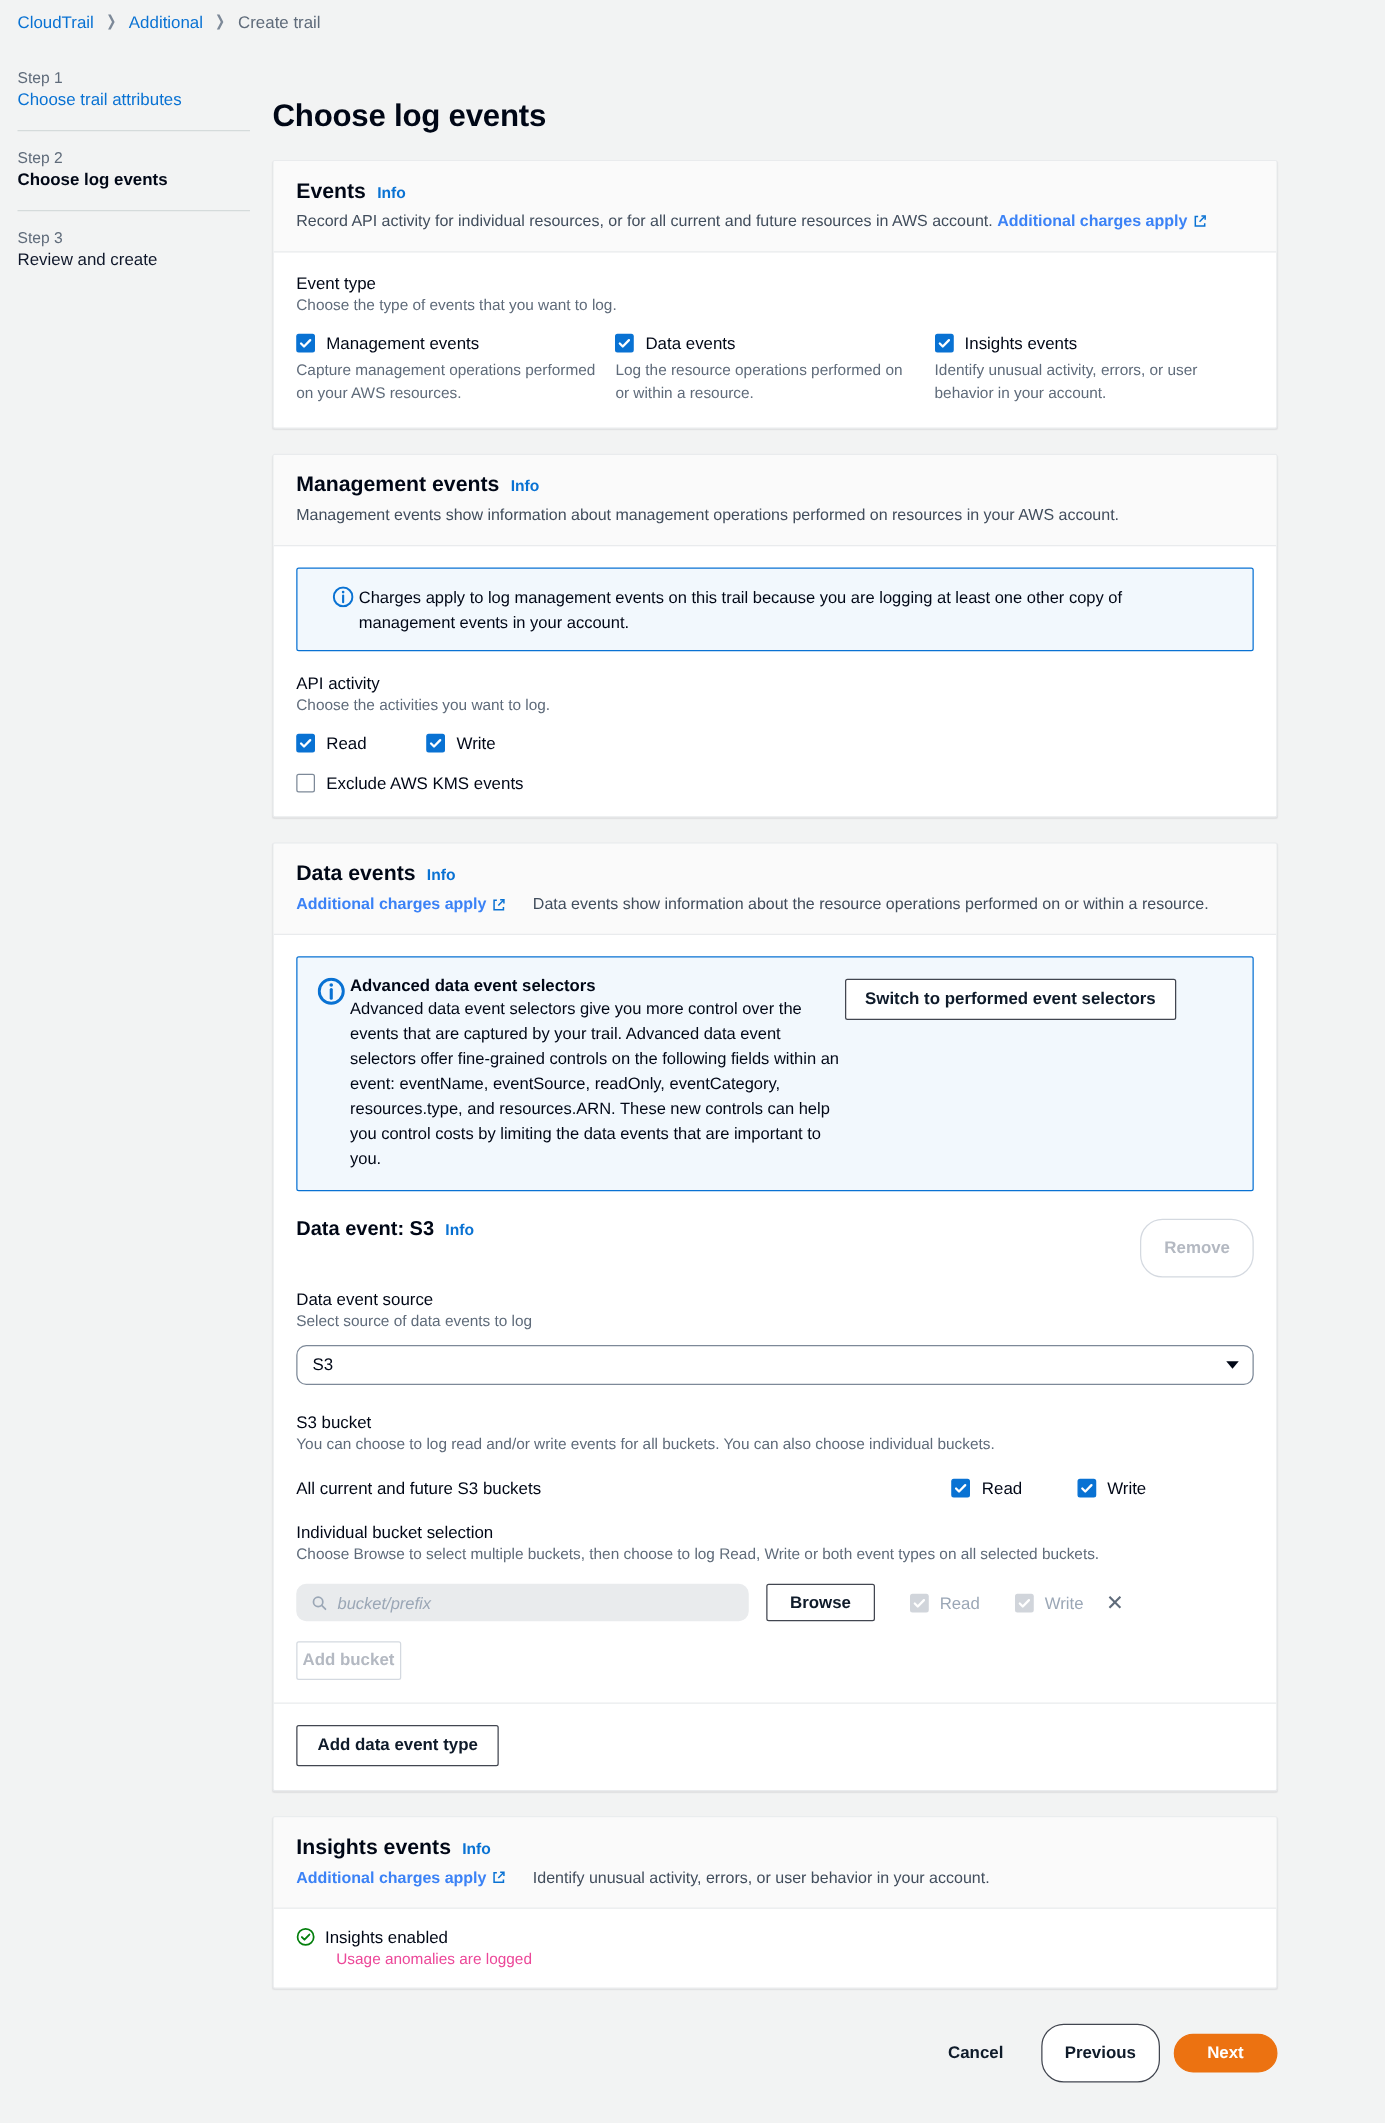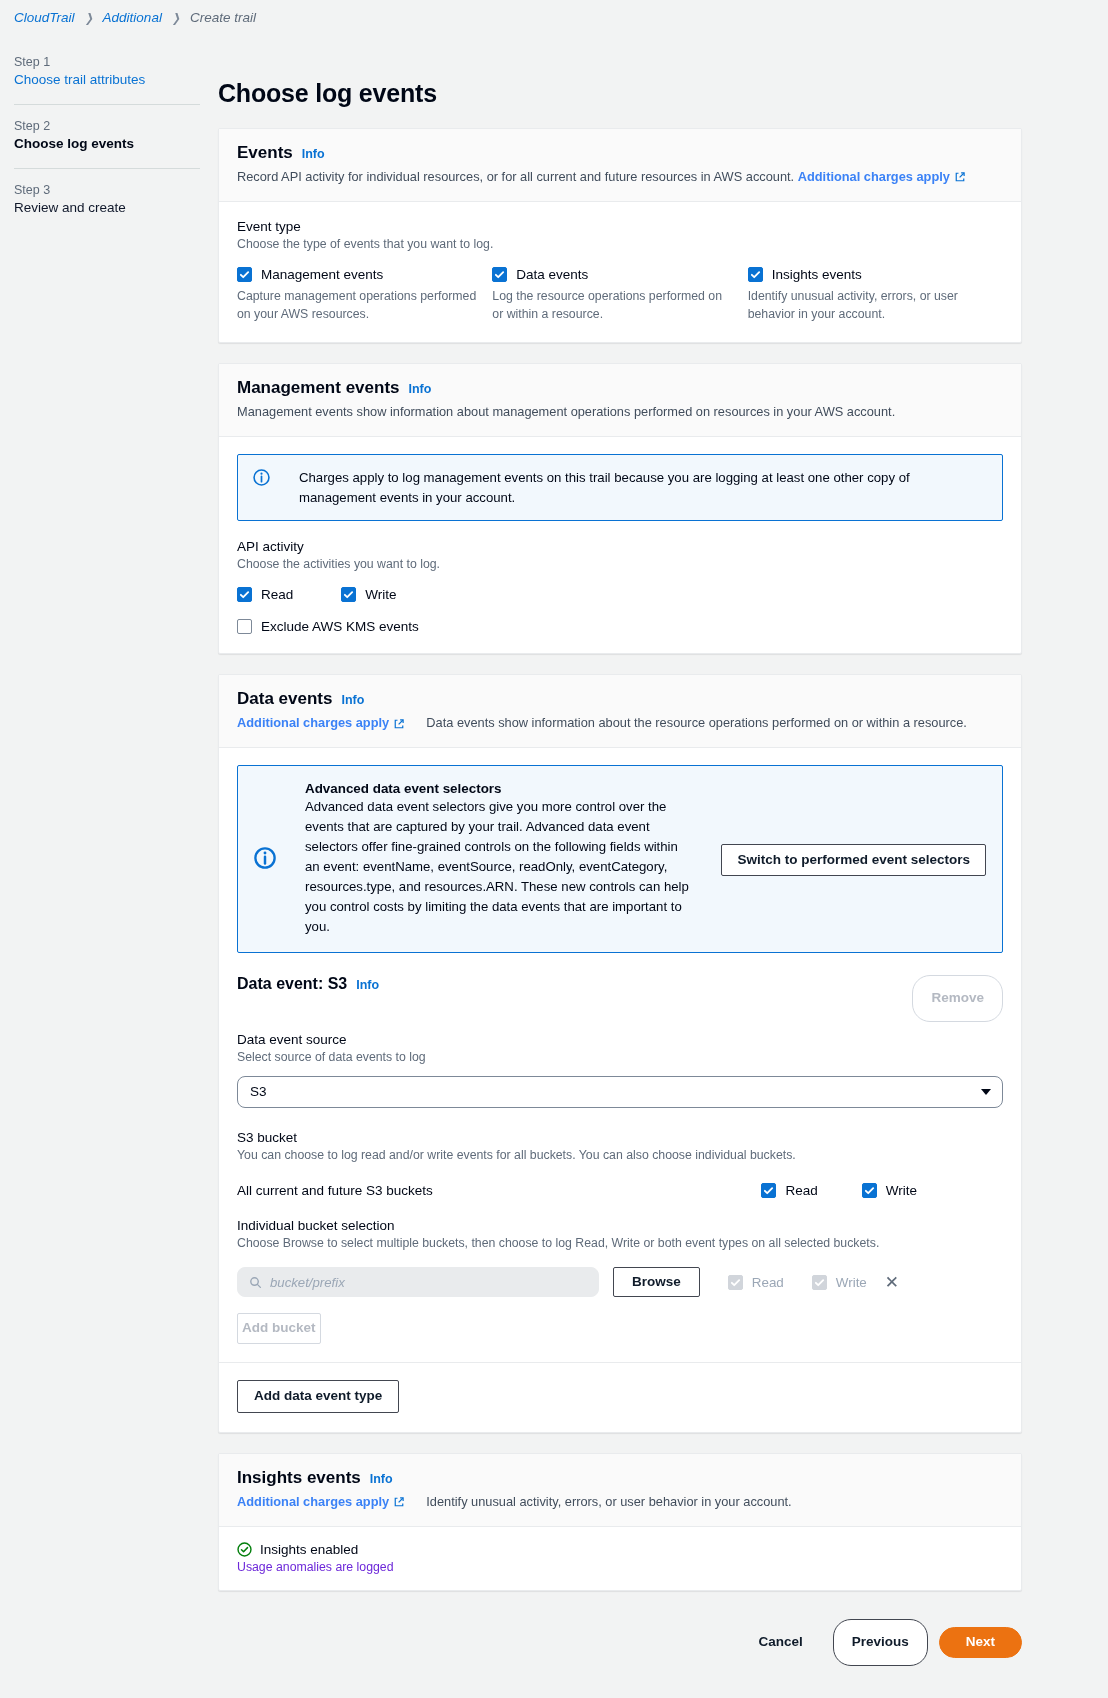--- a/index.html
+++ b/index.html
@@ -8,24 +8,23 @@
     width: 1108px;
     background: #f2f3f3;
     font-family: "Liberation Sans", sans-serif;
     color: #16191f;
     -webkit-font-smoothing: antialiased;
   }
   .page { width: 1108px; min-height: 1698px; position: relative; }
 
   
   .breadcrumb {
-    display: flex; align-items: flex-end;
+    display: flex; align-items: flex-start;
     padding: 10px 0 8px 14px;
     font-size: 13.5px;
-    font-style: italic;
   }
   .crumb-link { color: #0972d3; text-decoration: none; cursor: pointer; }
   .crumb-current { color: #5f6b7a; }
   .crumb-sep {
     color: #7d8998; margin: 0 9px; font-size: 12px;
     transform: scaleX(.8);
   }
 
   
   .layout { display: flex; align-items: flex-start; }
@@ -91,30 +90,30 @@
   }
   .box.on { background: #0972d3; border: 1px solid #0972d3; }
   .box.off { background: #ffffff; border: 1px solid #7d8998; }
   .box.dis { background: #d1d5db; border: 1px solid #d1d5db; }
   .box svg { display: block; }
 
   .inline-cbs { display: flex; gap: 48px; margin-top: 13px; align-items: center; }
 
   
   .alert {
-    display: flex; gap: 29px;
+    display: flex; gap: 4px;
     background: #f2f8fd;
     border: 1px solid #0972d3;
     border-radius: 2px;
-    padding: 13px 15px;
+    padding: 13px 28px;
   }
   .alert-ico { flex: 0 0 17px; margin-top: 1px; }
   .alert-text { font-size: 13.2px; color: #000716; line-height: 1.5; }
 
-  .alert-adv { display: flex; padding: 15px 16px; align-items: center; }
+  .alert-adv { display: flex; padding: 15px 16px; align-items: flex-start; }
   .alert-adv .body { flex: 1; max-width: 392px; }
   .adv-title { font-size: 13.4px; font-weight: 700; color: #000716; margin-bottom: 1px; }
   .adv-text { font-size: 13.2px; color: #000716; line-height: 1.52; }
 
   
   .btn {
     font-family: "Liberation Sans", sans-serif;
     font-size: 13.5px; font-weight: 700;
     border-radius: 18px; padding: 14px 18px;
     cursor: pointer; white-space: nowrap; line-height: 1.25;
@@ -160,21 +159,21 @@
   }
   .search-input .ph { font-size: 13.2px; color: #9ba7b6; font-style: italic; }
   .dis-label { font-size: 13.4px; color: #9ba7b6; }
   .x-btn { color: #5f6b7a; font-size: 17px; cursor: pointer; line-height: 1; margin-left: 4px; }
 
   .divider-line { height: 1px; background: #e9ebed; margin: 18px -18px 0 -18px; }
 
   
   .ins-row { display: flex; align-items: center; gap: 8px; }
   .ins-txt { font-size: 13.5px; color: #000716; }
-  .ins-sub { font-size: 12.3px; color: #6d28d9; margin-top: 3px; }
+  .ins-sub { font-size: 12.3px; color: #ec4899; margin-top: 3px; margin-left: 32px; }
 
   
   .footer {
     display: flex; justify-content: flex-end; align-items: center; gap: 11px;
     padding: 8px 0 26px 0;
   }
 </style>
 </head>
 <body>
 

